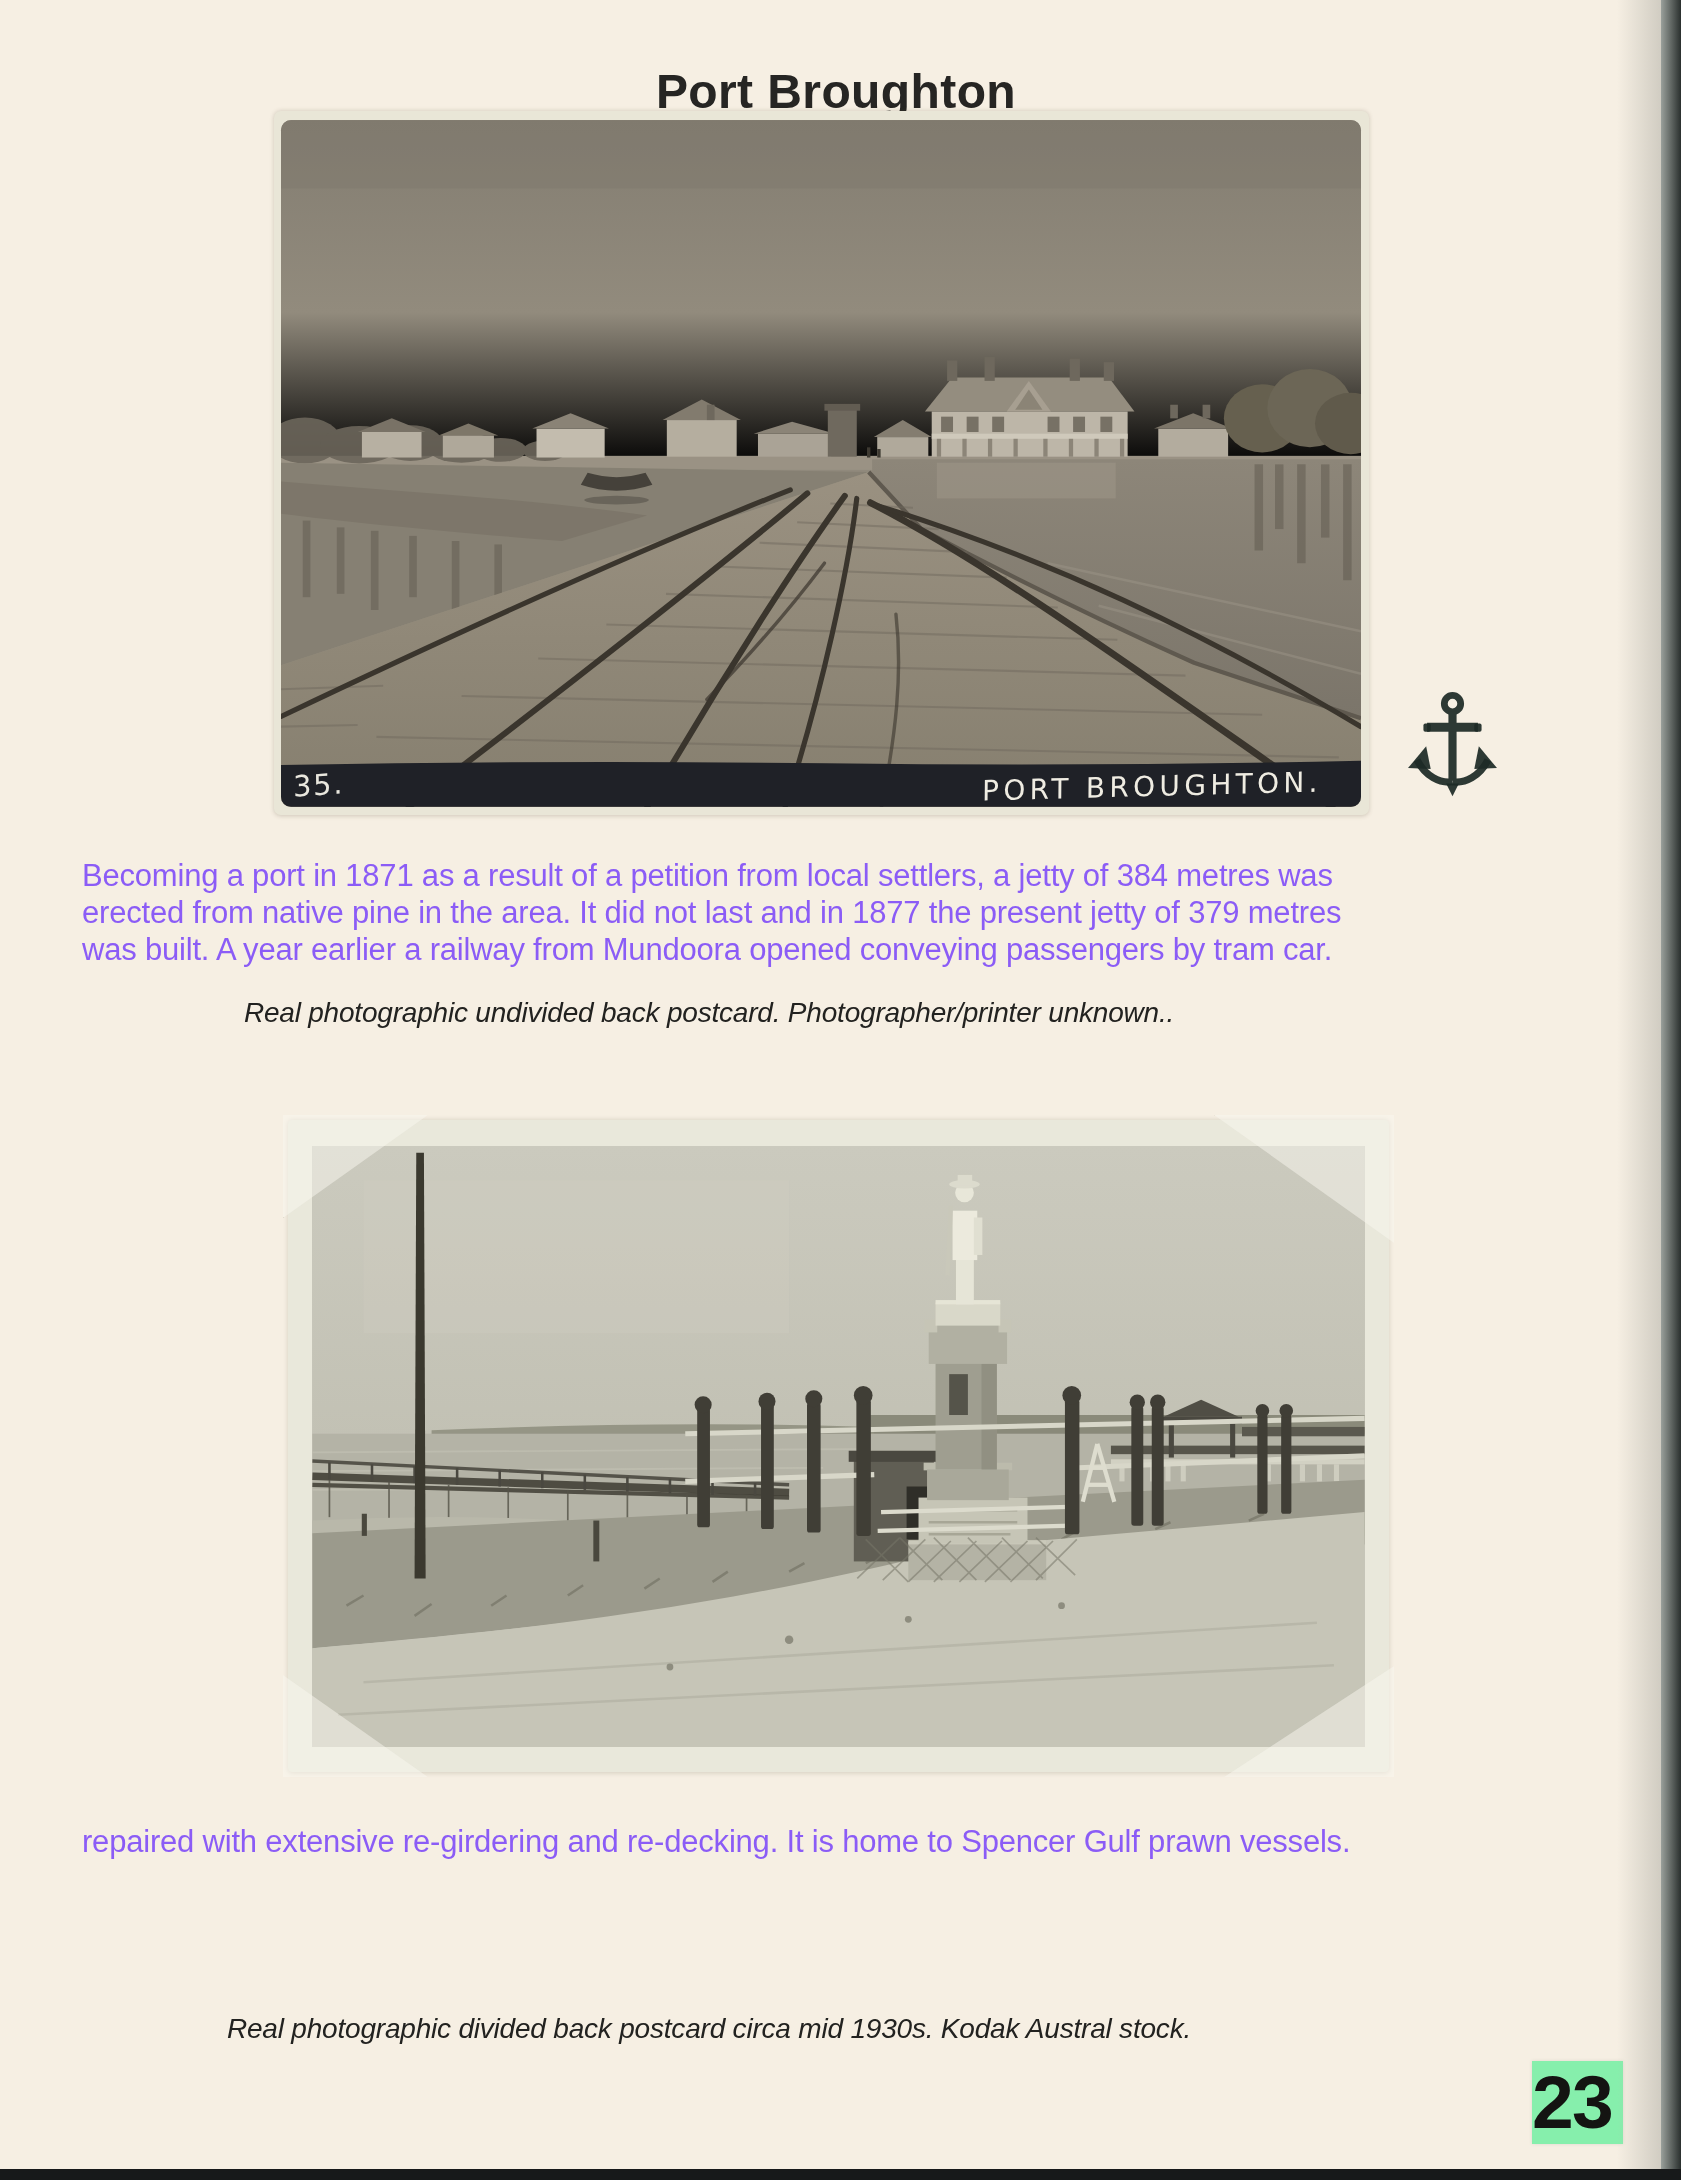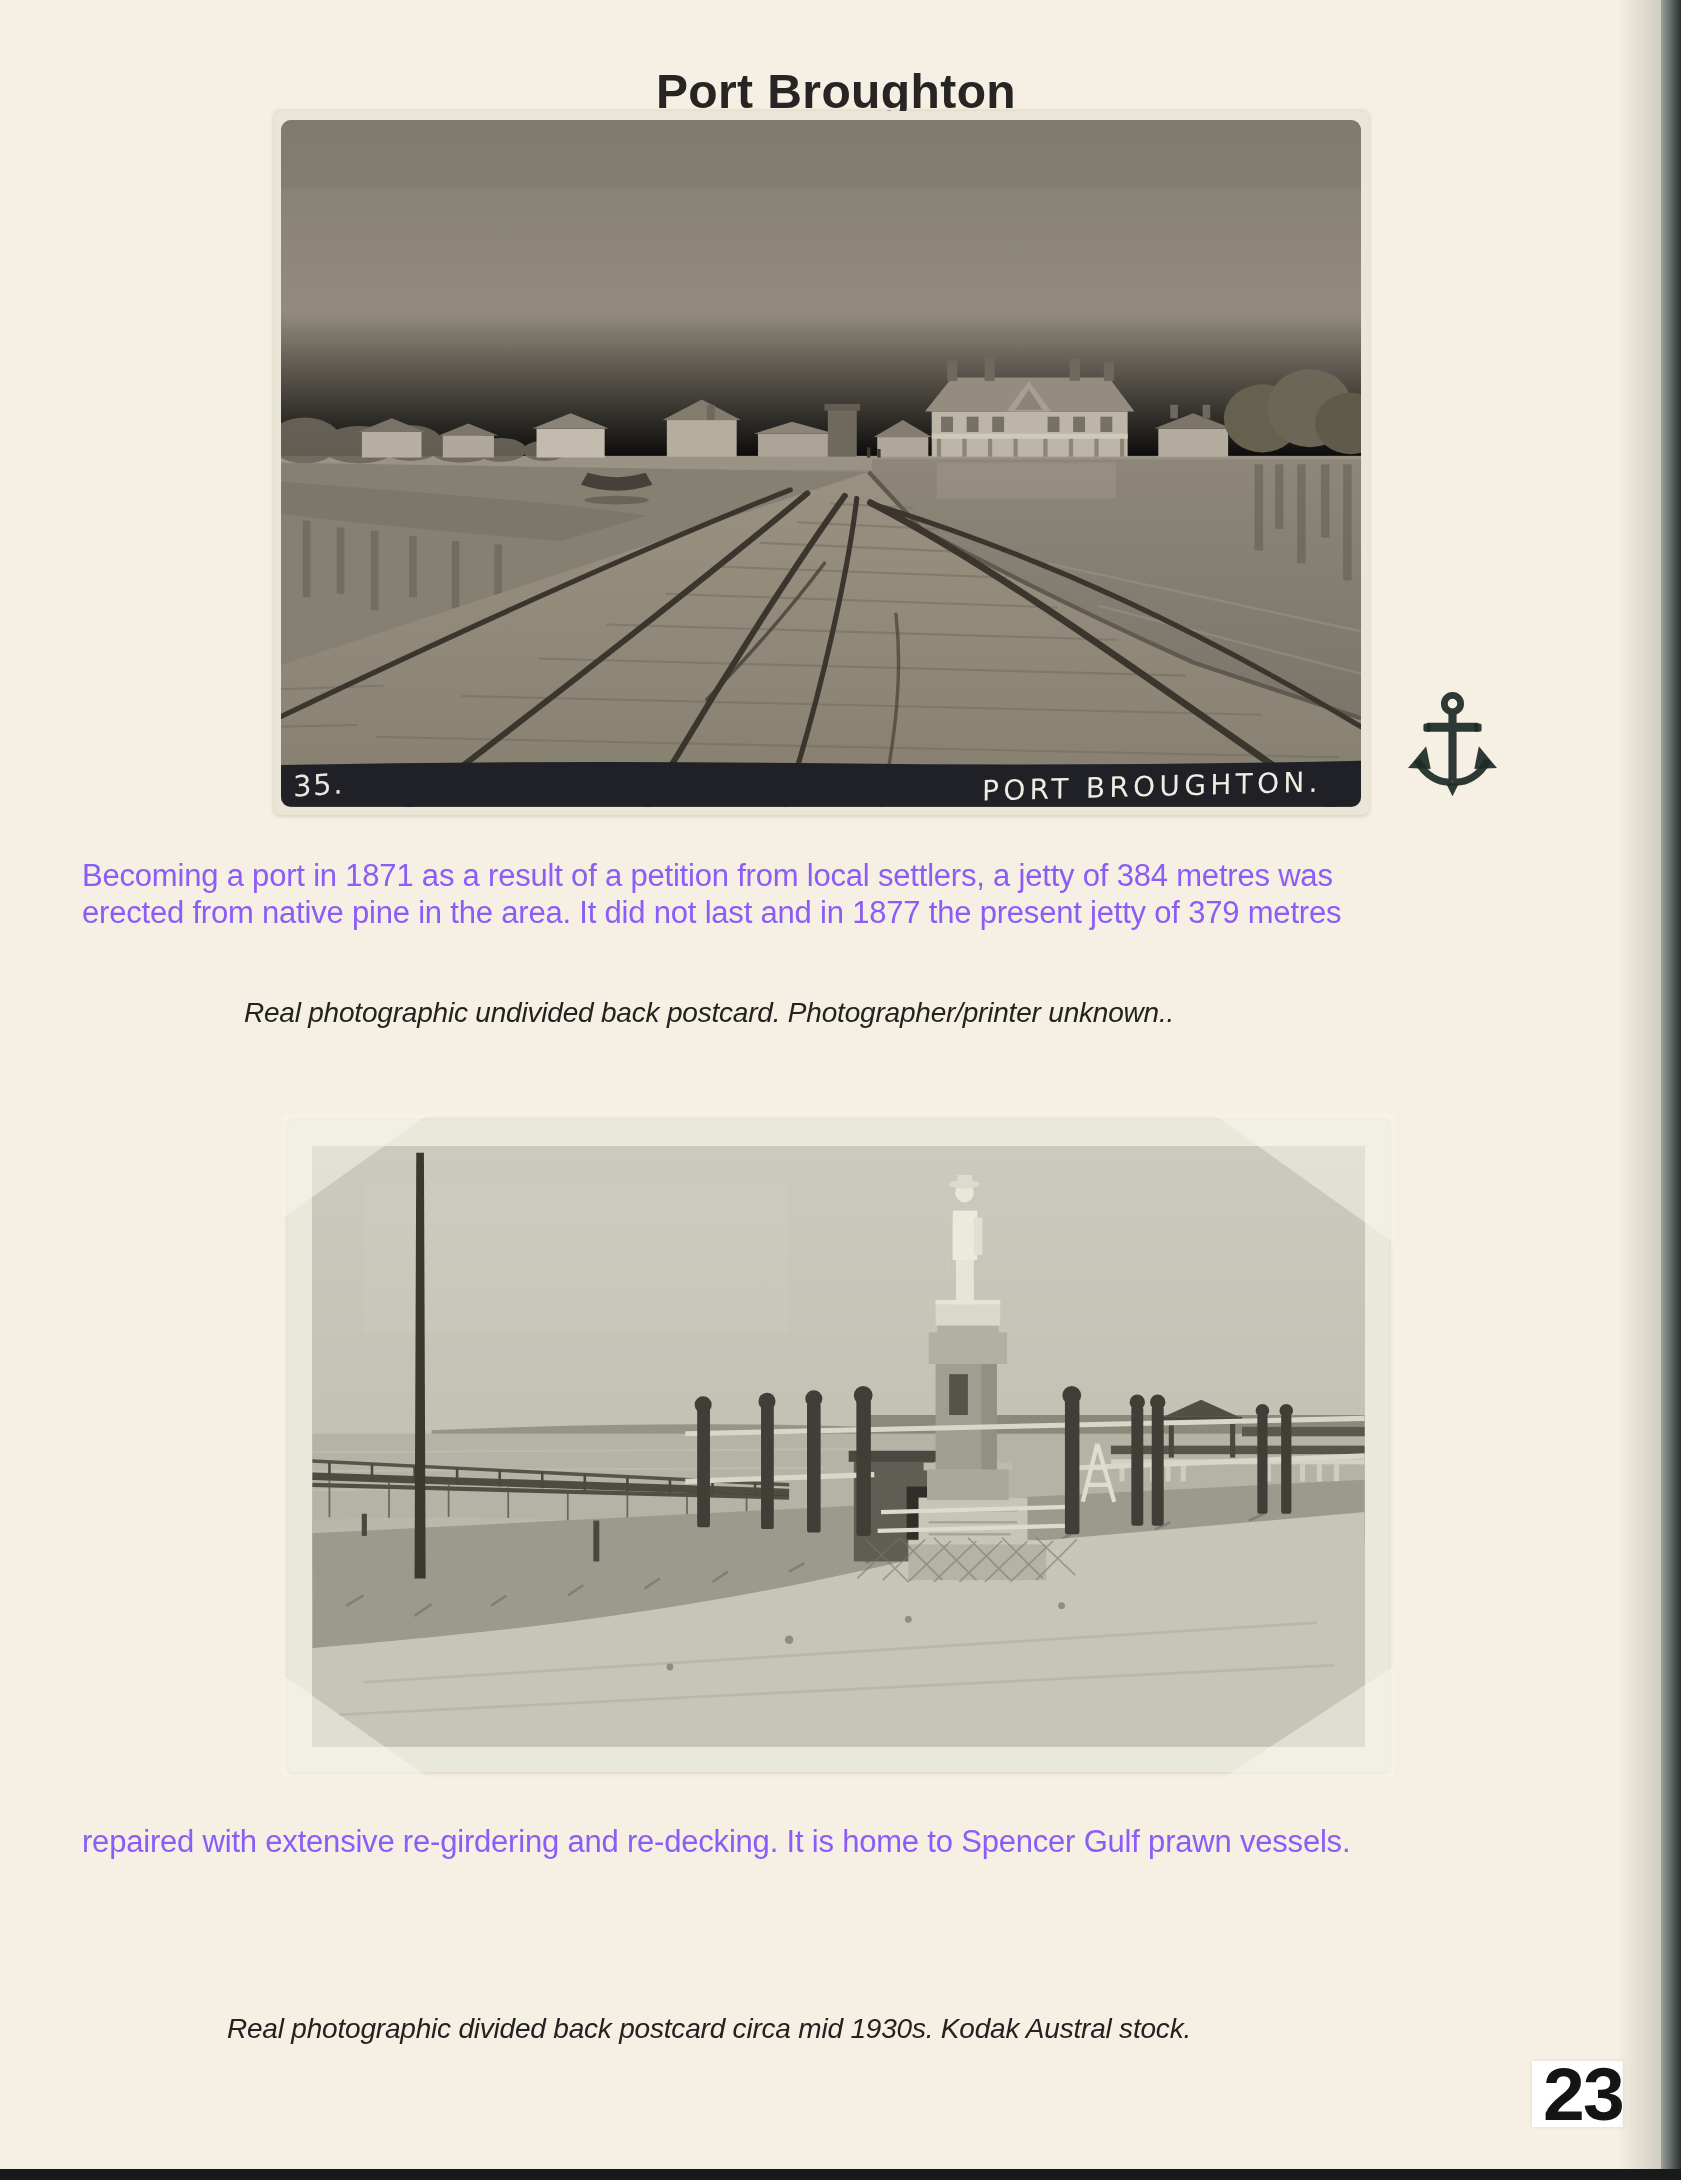--- a/index.html
+++ b/index.html
@@ -69,23 +69,23 @@
   .mount-tl{left:-5.1px;top:-5.1px;width:145px;height:102px;
     clip-path:polygon(0 0,100% 0,0 100%);border-bottom:0.9px solid rgba(150,145,125,.35);}
   .mount-tr{right:-5.1px;top:-5.1px;width:179px;height:128px;
     clip-path:polygon(0 0,100% 0,100% 100%);border-left:0.9px solid rgba(150,145,125,.35);}
   .mount-bl{left:-5.1px;bottom:-5.1px;width:145px;height:102px;
     clip-path:polygon(0 0,0 100%,100% 100%);}
   .mount-br{right:-5.1px;bottom:-5.1px;width:170px;height:111px;
     clip-path:polygon(100% 0,0 100%,100% 100%);}
   
   .page-num-label{
-    position:absolute;left:1532px;top:2061px;width:91px;height:66px;
-    background:#ffffff;box-shadow:0 0 3.4px rgba(60,60,50,.12);
-    display:flex;align-items:center;justify-content:flex-end;
+    position:absolute;left:1532px;top:2061px;width:91px;height:83px;
+    background:#86efac;box-shadow:0 0 3.4px rgba(60,60,50,.12);
+    display:flex;align-items:center;justify-content:flex-start;
   }
   .page-num-label span{
     font-size:75px;font-weight:bold;color:#141412;line-height:1;
     letter-spacing:-1.7px;
   }
   
   .edge-shade{
     position:absolute;left:1617px;top:0;width:44px;height:2181px;
     background:linear-gradient(to right, rgba(185,183,174,0), rgba(178,176,167,.55));
   }
@@ -279,20 +279,21 @@
     <polygon points="99,86 79,62 74,87"></polygon>
     <polygon points="43,103 57,103 50,117"></polygon>
     <rect x="18" y="37" width="8" height="9" rx="2"></rect>
     <rect x="74" y="37" width="8" height="9" rx="2"></rect>
   </g>
 </svg>
 
 <div class="para para1">
   <div>Becoming a port in 1871 as a result of a petition from local settlers, a jetty of 384 metres was</div>
   <div>erected from native pine in the area. It did not last and in 1877 the present jetty of 379 metres</div>
+  <div>was built. A year earlier a railway from Mundoora opened conveying passengers by tram car.</div>
 </div>
 
 <div class="caption caption1">Real photographic undivided back postcard. Photographer/printer unknown..</div>
 
 <div class="photo2">
   <div class="photo2-img">
     <svg width="1053" height="601" viewBox="0 0 1236 706">
       <defs>
         <linearGradient id="sky2G" x1="0" y1="0" x2="0" y2="1">
           <stop offset="0" stop-color="#cbcabe"></stop>

